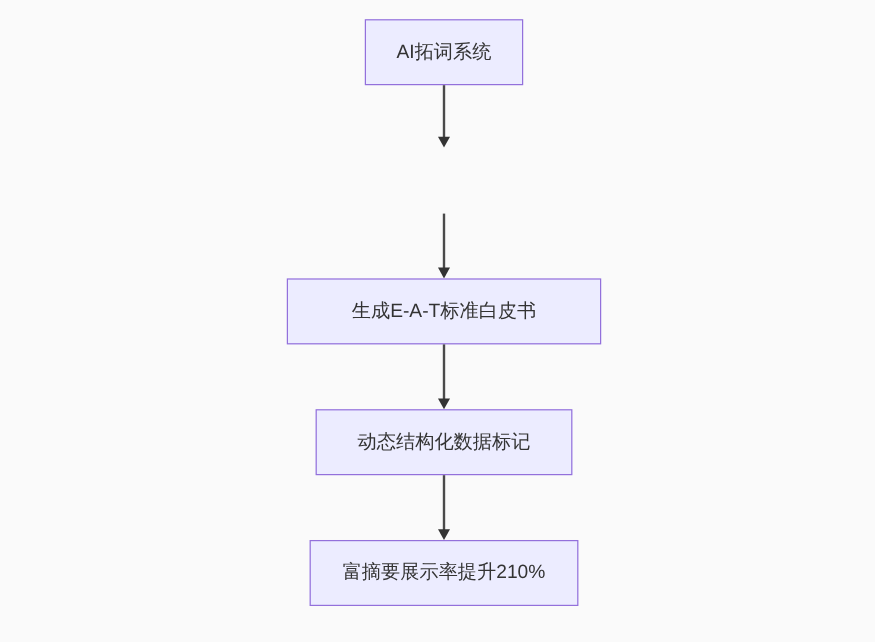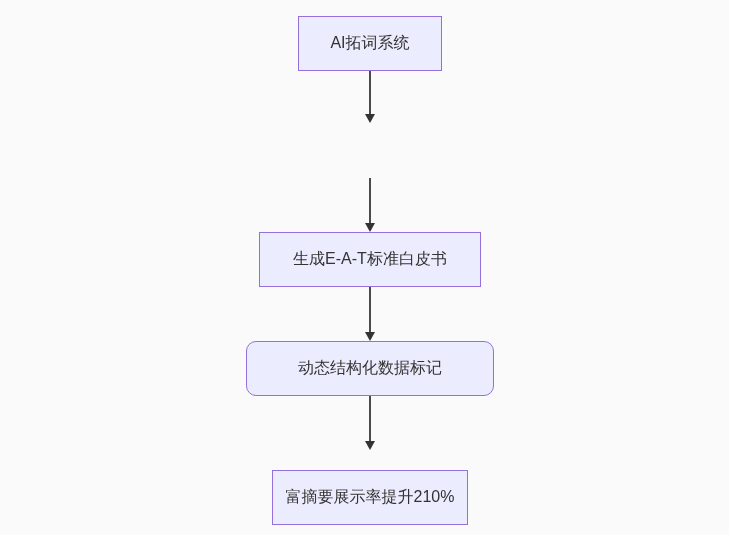--- a/index.html
+++ b/index.html
@@ -24,25 +24,25 @@
     box-sizing: border-box;
     background: #ECECFF;
     border: 1px solid #9370DB;
     display: flex;
     align-items: center;
     justify-content: center;
     font-size: 16px;
     color: #333333;
     white-space: nowrap;
   }
-  .node-0 { top: 16px;  width: 144px; }
+  .node-0 { top: 16px;  width: 132px; }
   .node-1 { top: 123px; width: 190px; }
-  .node-2 { top: 232px; width: 222px; justify-content: center; }
-  .node-3 { top: 341px; width: 248px; border-radius: 10px; }
-  .node-4 { top: 450px; width: 196px; margin-top: 20px; }
+  .node-2 { top: 232px; width: 262px; justify-content: center; }
+  .node-3 { top: 341px; width: 214px; }
+  .node-4 { top: 450px; width: 224px; }
 
   .flow-arrow {
     position: absolute;
     left: 364px;
     width: 12px;
   }
   .arrow-0 { top: 71px;  height: 52px; }
   .arrow-1 { top: 178px; height: 54px; }
   .arrow-2 { top: 287px; height: 54px; }
   .arrow-3 { top: 396px; height: 54px; }

